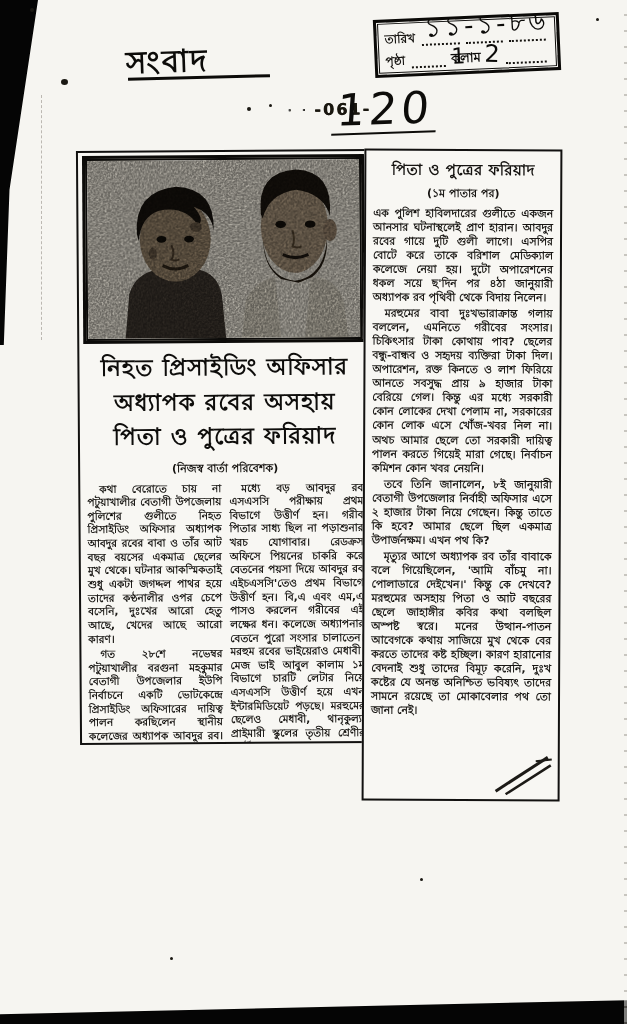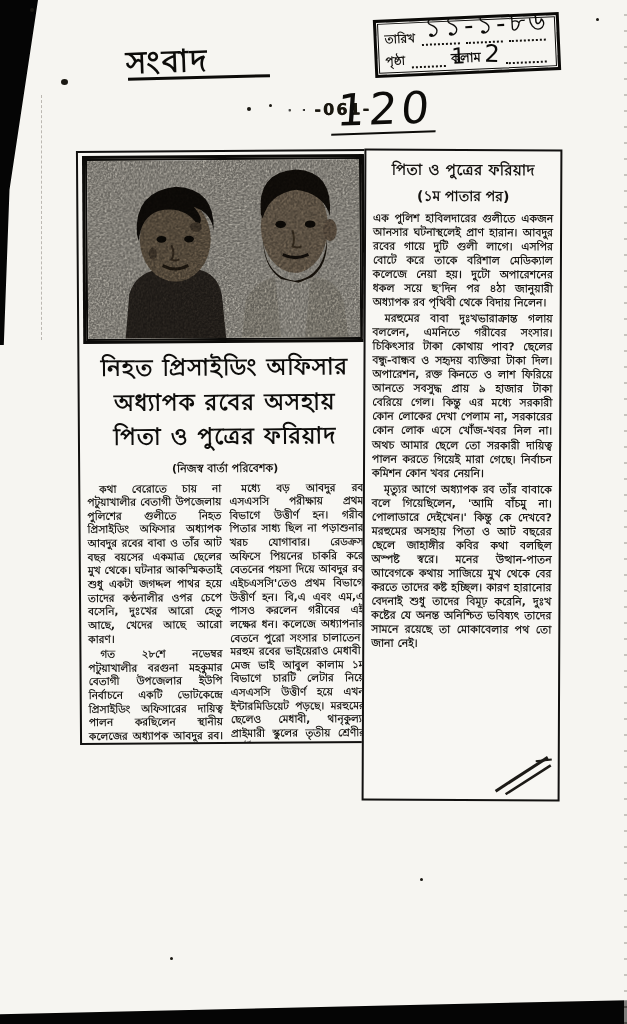--- a/index.html
+++ b/index.html
@@ -65,21 +65,21 @@
   .col p{margin:0 0 2px 0;font-size:10.5px;line-height:1.3;font-weight:600;
     text-align:justify;text-indent:12px;color:#181613;}
   .col p.first{text-indent:12px;}
 
   
   .cont-block{position:absolute;left:363px;top:149px;width:198px;height:652px;
     border:2px solid #121110;background:#f8f7f3;transform:rotate(0.25deg);
     box-sizing:border-box;padding:5px 7px;overflow:hidden;}
   .cont-header{text-align:center;font-size:15px;font-weight:800;letter-spacing:.5px;
     border-bottom:0;padding-top:2px;}
-  .cont-sub{text-align:center;font-size:14px;font-weight:700;margin:2px 0 3px 0;}
+  .cont-sub{text-align:center;font-size:11px;font-weight:700;margin:2px 0 3px 0;}
   .cont-block p{margin:0 0 2px 0;font-size:10.8px;line-height:1.3;font-weight:600;
     text-align:justify;text-indent:12px;color:#181613;}
   .cont-block p.flush{text-indent:0;}
   .tick-mark{position:absolute;right:4px;bottom:4px;}
 </style>
 </head>
 <body>
 
 <div class="page">
 
@@ -178,20 +178,21 @@
 
       </div>
     </div>
   </div>
 
   <div class="cont-block">
     <div class="cont-header">পিতা ও পুত্রের ফরিয়াদ</div>
     <div class="cont-sub">(১ম পাতার পর)</div>
     <p class="flush">এক পুলিশ হাবিলদারের গুলীতে একজন আনসার ঘটনাস্থলেই প্রাণ হারান। আবদুর রবের গায়ে দুটি গুলী লাগে। এসপির বোটে করে তাকে বরিশাল মেডিক্যাল কলেজে নেয়া হয়। দুটো অপারেশনের ধকল সয়ে ছ'দিন পর ৪ঠা জানুয়ারী অধ্যাপক রব পৃথিবী থেকে বিদায় নিলেন।</p>
     <p>মরহুমের বাবা দুঃখভারাক্রান্ত গলায় বললেন, এমনিতে গরীবের সংসার। চিকিৎসার টাকা কোথায় পাব? ছেলের বন্ধু-বান্ধব ও সহৃদয় ব্যক্তিরা টাকা দিল। অপারেশন, রক্ত কিনতে ও লাশ ফিরিয়ে আনতে সবসুদ্ধ প্রায় ৯ হাজার টাকা বেরিয়ে গেল। কিন্তু এর মধ্যে সরকারী কোন লোকের দেখা পেলাম না, সরকারের কোন লোক এসে খোঁজ-খবর নিল না। অথচ আমার ছেলে তো সরকারী দায়িত্ব পালন করতে গিয়েই মারা গেছে। নির্বাচন কমিশন কোন খবর নেয়নি।</p>
+    <p>তবে তিনি জানালেন, ৮ই জানুয়ারী বেতাগী উপজেলার নির্বাহী অফিসার এসে ২ হাজার টাকা নিয়ে গেছেন। কিন্তু তাতে কি হবে? আমার ছেলে ছিল একমাত্র উপার্জনক্ষম। এখন পথ কি?</p>
     <p>মৃত্যুর আগে অধ্যাপক রব তাঁর বাবাকে বলে গিয়েছিলেন, 'আমি বাঁচমু না। পোলাডারে দেইখেন।' কিন্তু কে দেখবে? মরহুমের অসহায় পিতা ও আট বছরের ছেলে জাহাঙ্গীর কবির কথা বলছিল অস্পষ্ট স্বরে। মনের উত্থান-পাতন আবেগকে কথায় সাজিয়ে মুখ থেকে বের করতে তাদের কষ্ট হচ্ছিল। কারণ হারানোর বেদনাই শুধু তাদের বিমূঢ় করেনি, দুঃখ কষ্টের যে অনন্ত অনিশ্চিত ভবিষ্যৎ তাদের সামনে রয়েছে তা মোকাবেলার পথ তো জানা নেই।</p>
     <svg class="tick-mark" width="62" height="42">
       <line x1="4" y1="38" x2="56" y2="4" stroke="#1c1a16" stroke-width="3"></line>
       <line x1="14" y1="41" x2="59" y2="12" stroke="#1c1a16" stroke-width="2.5"></line>
       <line x1="44" y1="8" x2="60" y2="6" stroke="#1c1a16" stroke-width="2"></line>
     </svg>
   </div>
 
 </div>
 

